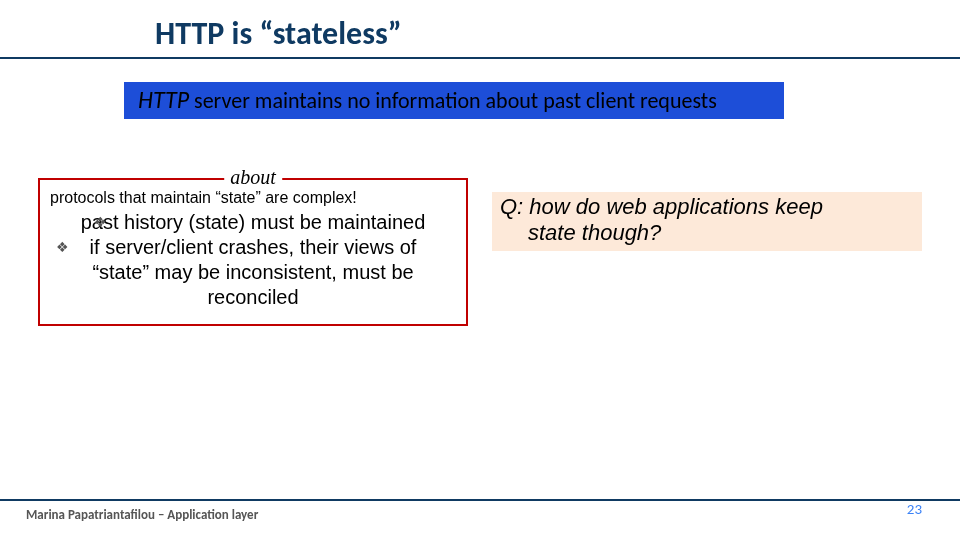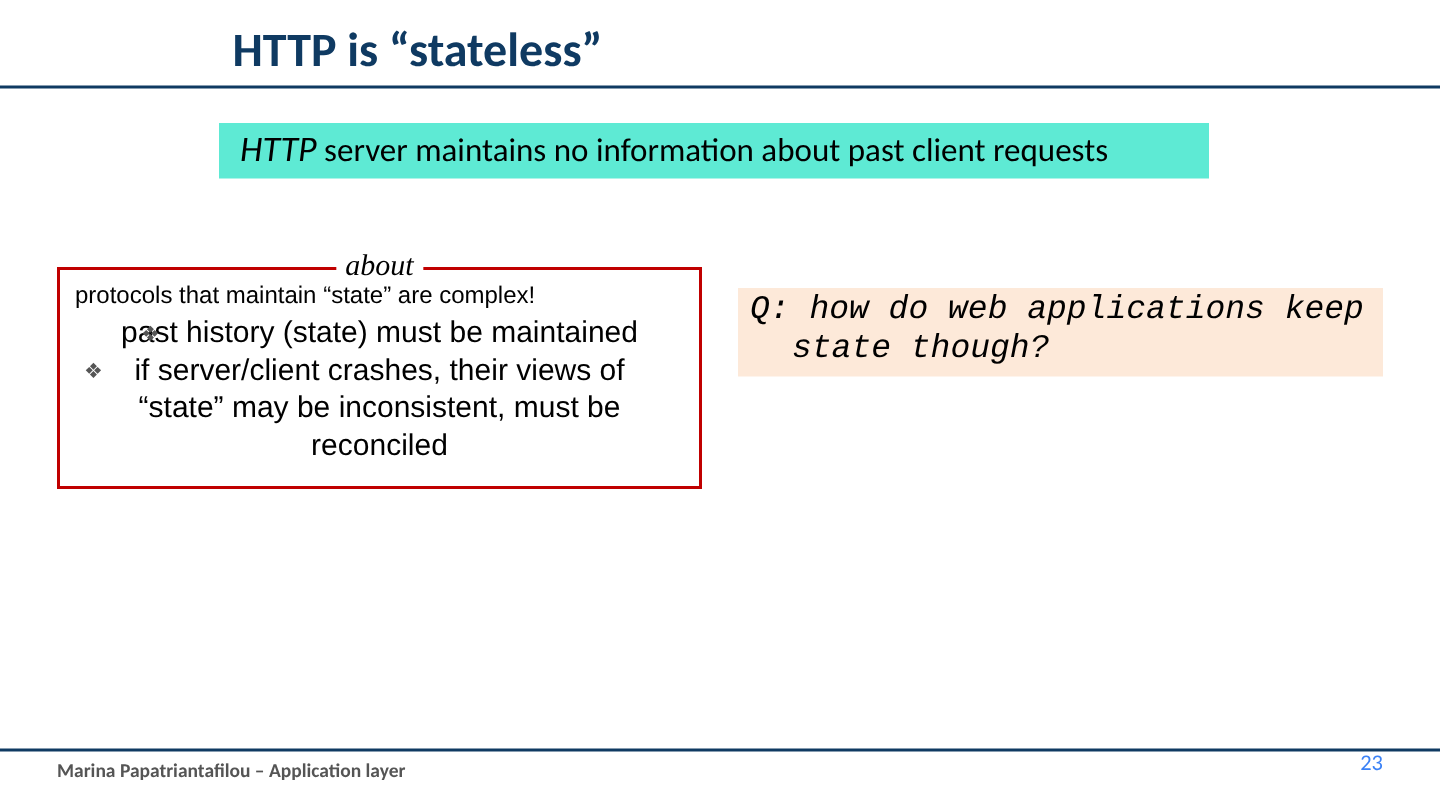--- a/index.html
+++ b/index.html
@@ -28,24 +28,24 @@
   }
   .title-rule {
     border: none;
     border-top: 2px solid #0f3a62;
     margin: 4px 0 0 0;
     width: 100%;
   }
 
   .statement {
     position: absolute;
-    left: 146px;
+    left: 124px;
     top: 82px;
     width: 660px;
-    background: #5eead4;
+    background: #1d4ed8;
     padding: 3px 14px 5px 14px;
     font-size: 22px;
     color: #000;
     box-sizing: border-box;
   }
   .statement .http {
     font-style: italic;
     font-size: 24px;
     color: #000;
   }
@@ -98,21 +98,21 @@
   .b1 { left: 44px; top: 4px; }
   .b2 { left: 6px; top: 4px; }
 
   .question {
     position: absolute;
     left: 492px;
     top: 192px;
     width: 430px;
     background: #fde9d9;
     font-style: italic;
-    font-family: Liberation Mono, monospace;
+    font-family: Liberation Sans, sans-serif;
     font-size: 22px;
     color: #000;
     padding: 2px 6px 4px 8px;
     box-sizing: border-box;
     line-height: 1.2;
   }
   .question .indent {
     display: block;
     padding-left: 28px;
   }
@@ -123,21 +123,21 @@
     right: 0;
     bottom: 18px;
   }
   .footer-rule {
     border: none;
     border-top: 2px solid #0f3a62;
     margin: 0 0 6px 0;
     width: 100%;
   }
   .footer-text {
-    padding-left: 38px;
+    padding-left: 26px;
     font-size: 13px;
     font-weight: 700;
     color: #555;
   }
   .page-num {
     position: absolute;
     right: 38px;
     bottom: 22px;
     font-size: 15px;
     color: #3b82f6;

